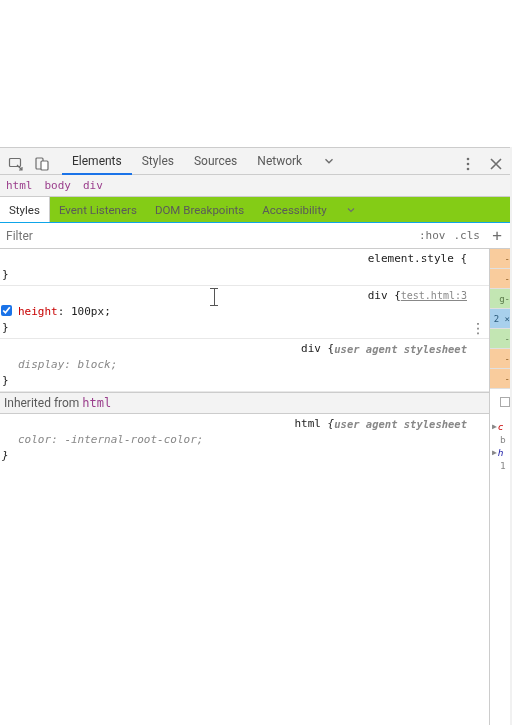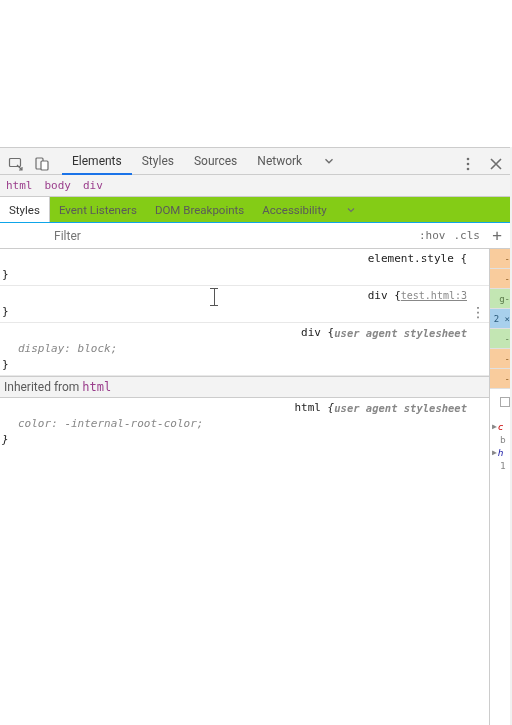--- a/index.html
+++ b/index.html
@@ -122,21 +122,20 @@
 }
 .filter-input {
   flex: 1;
   border: none;
   outline: none;
   font-size: 12px;
   padding: 0 6px;
   color: #888;
   font-family: inherit;
   height: 100%;
-  margin-left: 48px;
 }
 .filter-toggles {
   display: flex;
   align-items: center;
   gap: 8px;
   padding-right: 6px;
   color: #6e6e6e;
   font-size: 11px;
   font-family: Menlo, Consolas, monospace;
 }
@@ -381,20 +380,25 @@
           <span><span class="selector">element.style</span> <span class="brace">{</span></span>
         </div>
         <div class="brace">}</div>
       </div>
 
       <div class="rule-block" style="position:relative;">
         <div class="rule-header">
           <span><span class="selector">div</span> <span class="brace">{</span></span>
           <span class="source-link">test.html:3</span>
         </div>
+        <div class="decl-line">
+          <input type="checkbox" class="decl-checkbox" checked="" style="">
+          <span class="prop-name">height</span><span class="prop-colon">:</span>
+          <span class="prop-value" style="color:#222;">100px</span><span class="decl-end">;</span>
+        </div>
         <div class="brace">}</div>
         <span class="rule-more">⋮</span>
         <div class="text-cursor" style="left:208px; top:2px;">
             <span class="beam"></span>
           </div>
       </div>
 
       <div class="rule-block">
         <div class="rule-header">
           <span><span class="selector">div</span> <span class="brace">{</span></span>

